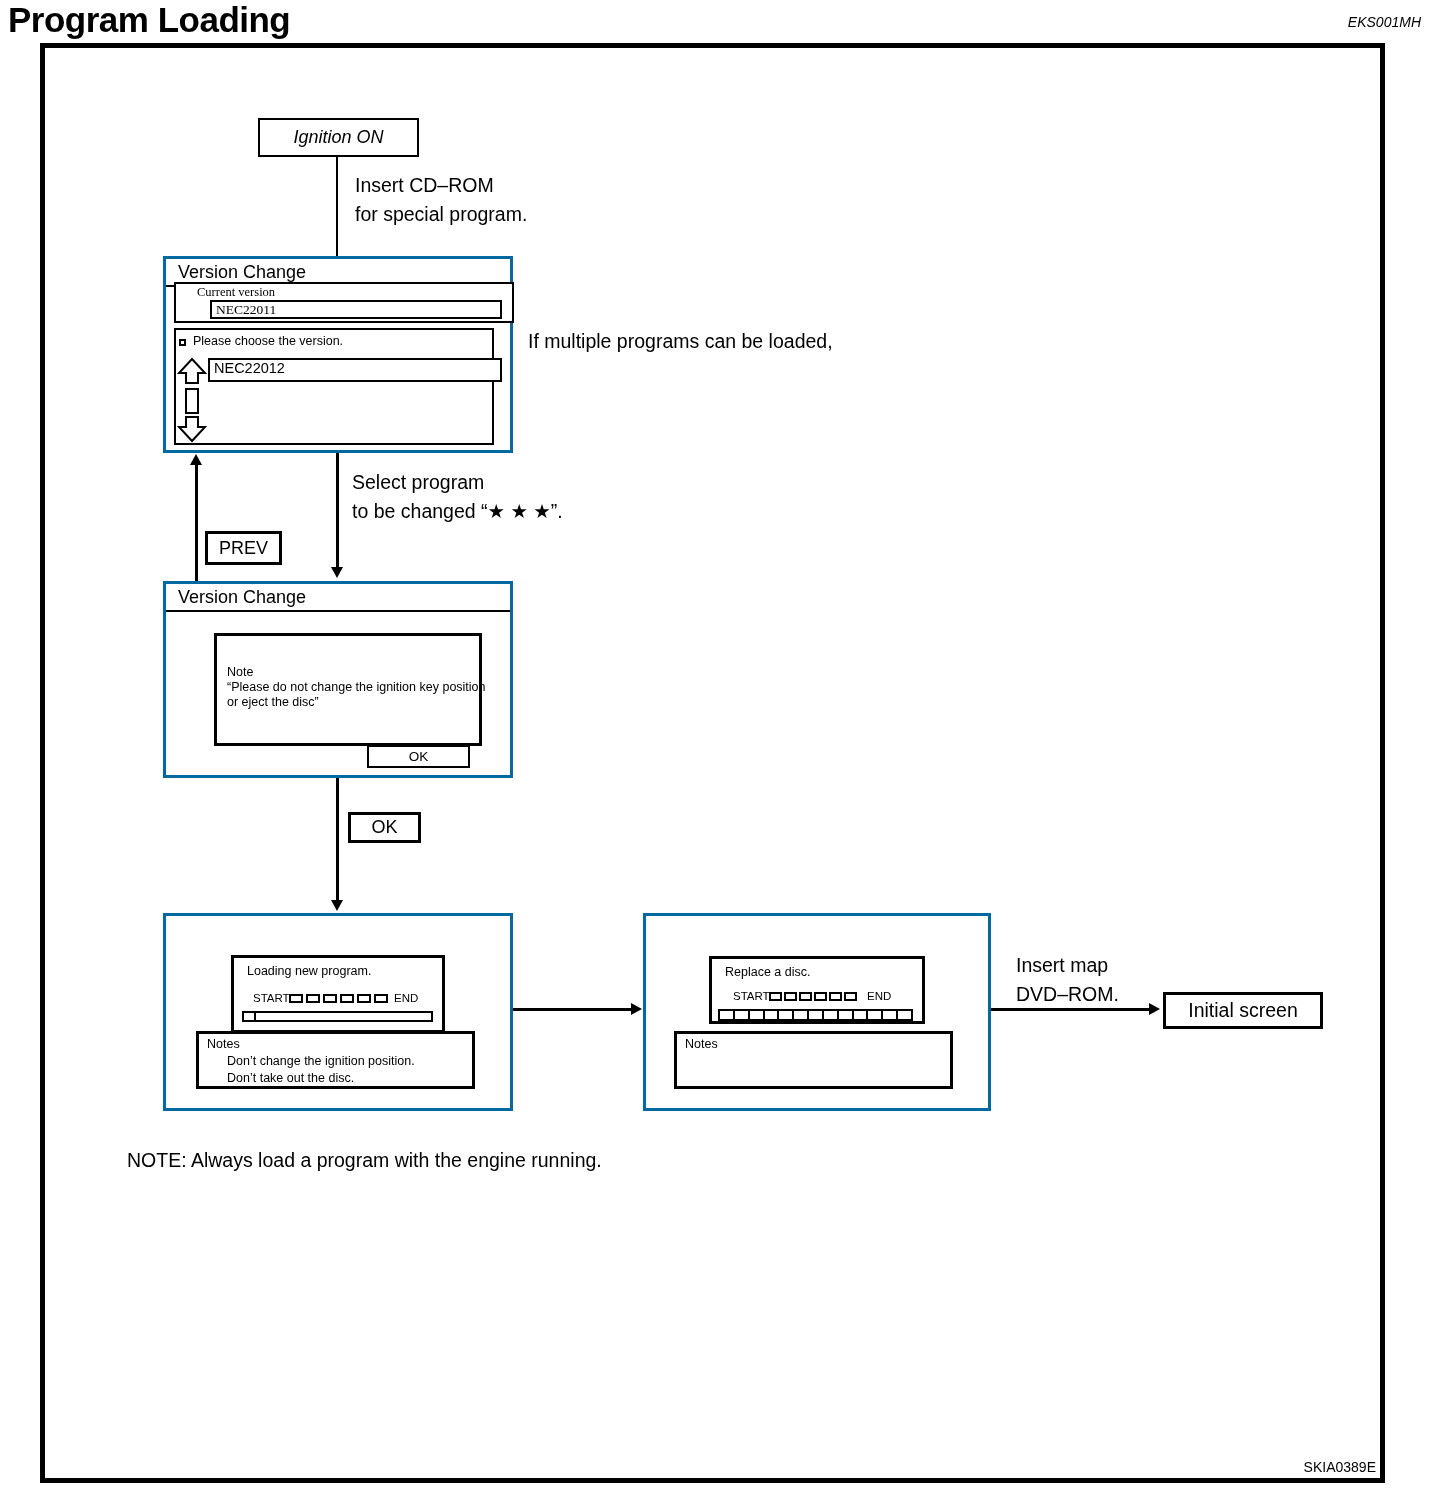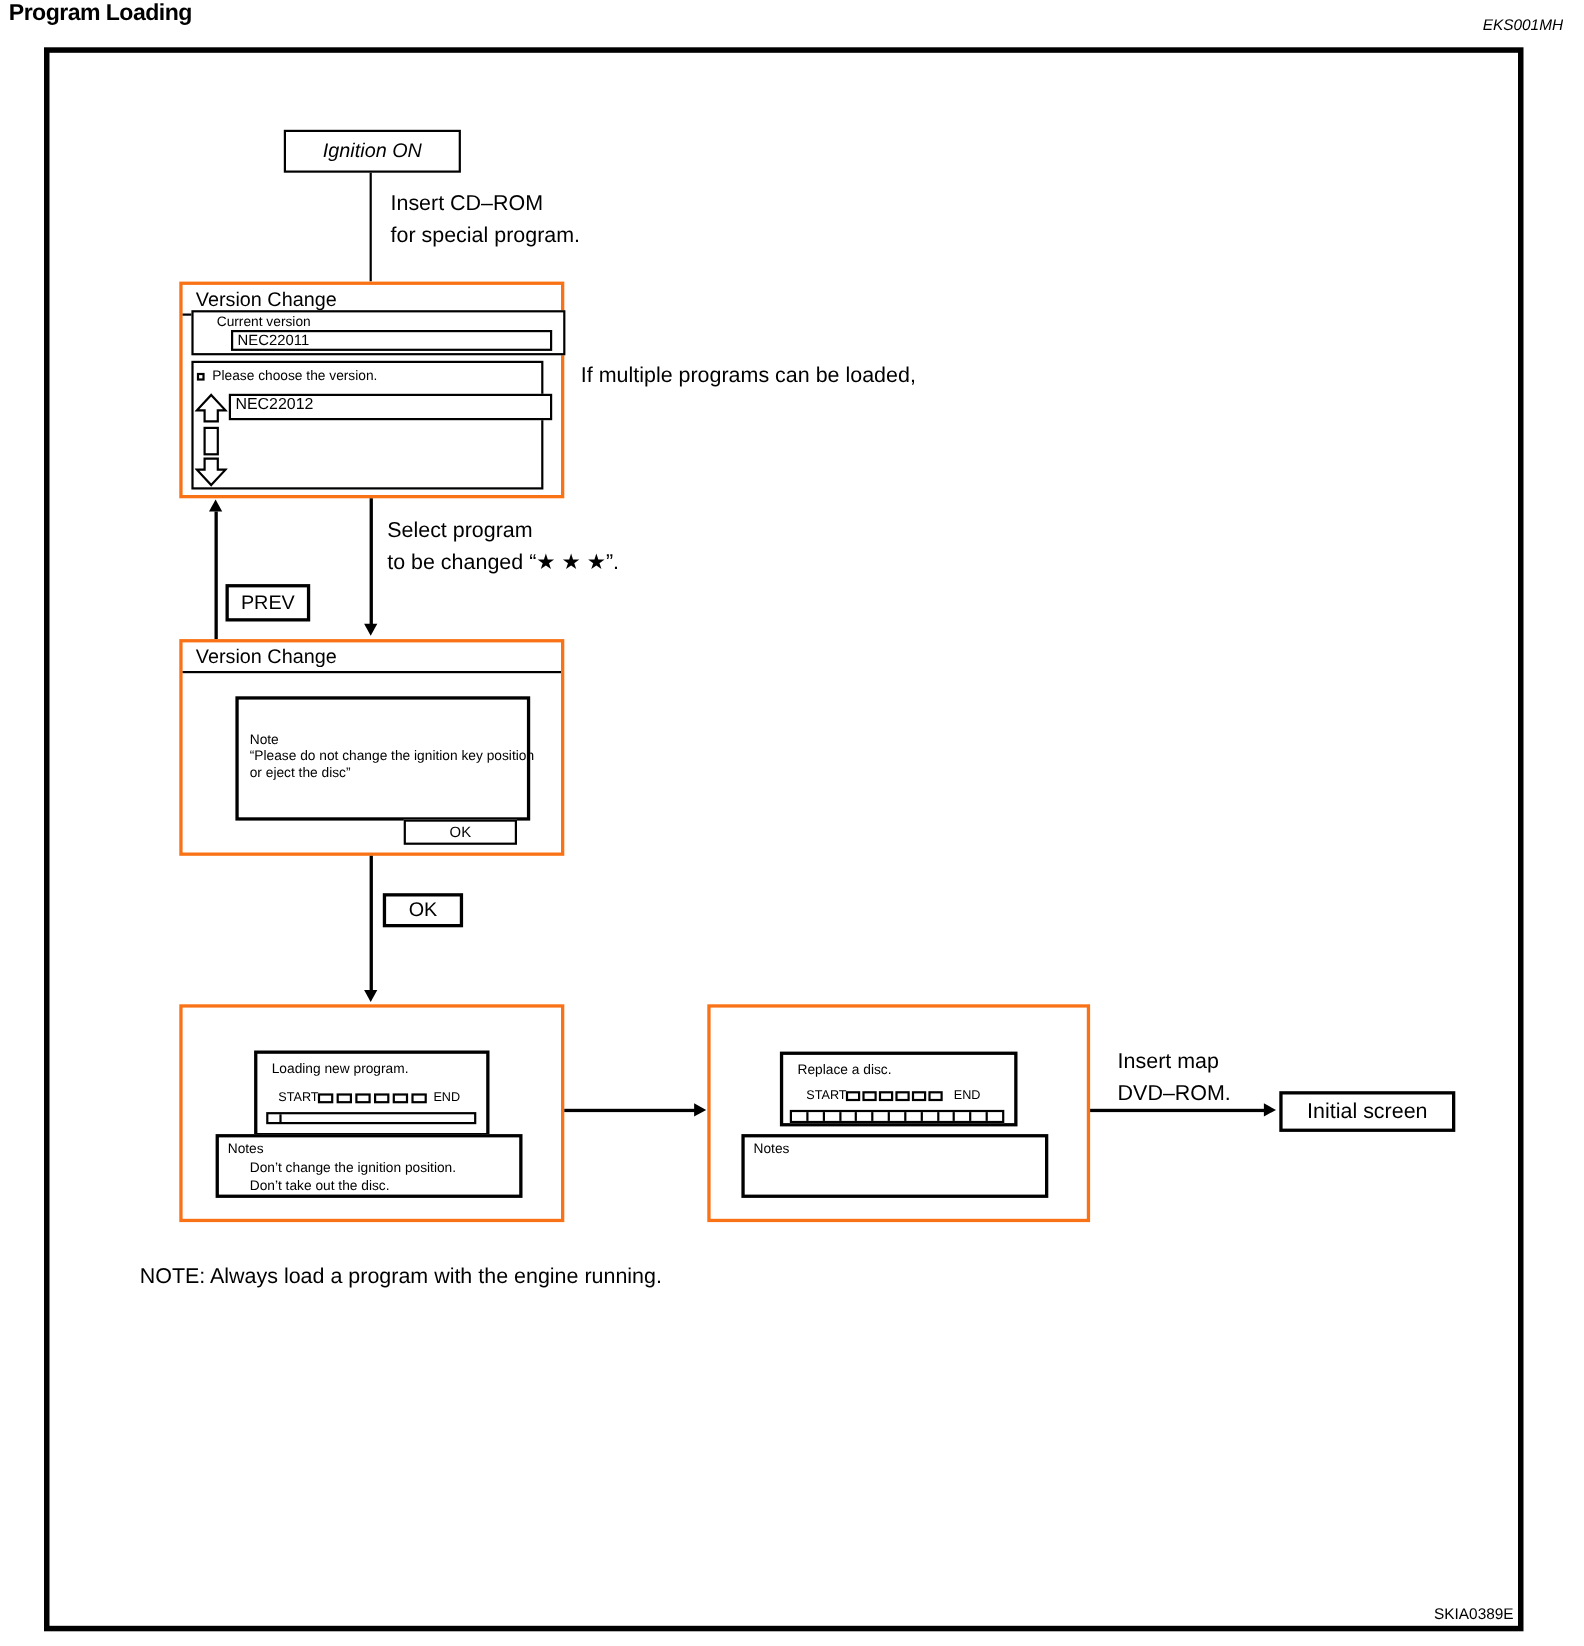--- a/index.html
+++ b/index.html
@@ -10,29 +10,29 @@
   .abs{position:absolute;}
   .lbl{position:absolute;white-space:nowrap;}
   .box{position:absolute;box-sizing:border-box;background:#fff;border:2px solid #000;
        display:flex;align-items:center;justify-content:center;}
   .line{position:absolute;background:#000;}
   .ah{position:absolute;width:0;height:0;}
   .ah-down{border-left:6px solid transparent;border-right:6px solid transparent;border-top:11px solid #000;}
   .ah-up{border-left:6px solid transparent;border-right:6px solid transparent;border-bottom:11px solid #000;}
   .ah-right{border-top:6px solid transparent;border-bottom:6px solid transparent;border-left:11px solid #000;}
 
-  .page-title{position:absolute;left:8px;top:0;font-size:21px;font-weight:700;letter-spacing:-0.5px;}
+  .page-title{position:absolute;left:8px;top:0;font-size:35px;font-weight:700;letter-spacing:-0.5px;}
   .doc-code{position:absolute;right:19px;top:14px;font-size:14px;font-style:italic;}
   .fig-code{position:absolute;right:64px;top:1459px;font-size:14px;}
   .frame{position:absolute;left:40px;top:43px;width:1345px;height:1440px;
          box-sizing:border-box;border:5px solid #000;}
 
   .flow-note{font-size:19.5px;line-height:29px;}
 
-  .screen{position:absolute;box-sizing:border-box;border:3px solid #f97316;background:#fff;}
+  .screen{position:absolute;box-sizing:border-box;border:3px solid #0369a1;background:#fff;}
   .screen-title{height:26px;border-bottom:2px solid #000;display:flex;align-items:center;
                 padding-left:12px;font-size:18px;}
   .inner{position:absolute;box-sizing:border-box;border:2px solid #000;background:#fff;}
   .inner3{position:absolute;box-sizing:border-box;border:3px solid #000;background:#fff;}
   .small{font-size:12.5px;}
   .tiny{font-size:11.5px;}
 
   .ticks{position:absolute;display:flex;gap:3px;}
   .ticks div{width:14px;height:9px;border:2px solid #000;box-sizing:border-box;background:#fff;}
   .ticks.narrow{gap:2px;}
@@ -63,21 +63,21 @@
   <div class="line" style="left:336px;top:157px;width:2px;height:99px;"></div>
   <div class="lbl flow-note" style="left:355px;top:171px;">
     <div>Insert CD–ROM</div>
     <div>for special program.</div>
   </div>
 
   <div class="screen" style="left:163px;top:256px;width:350px;height:197px;">
     <div class="screen-title">
       <span>Version Change</span>
     </div>
-    <div class="inner" style="left:8px;top:23px;width:340px;height:41px;">
+    <div class="inner" style="left:8px;top:23px;width:340px;height:41px;font-family:Liberation Serif, serif;">
       <div class="lbl small" style="left:21px;top:1px;">Current version</div>
       <div class="inner" style="left:34px;top:16px;width:292px;height:19px;justify-content:flex-start;display:flex;align-items:center;">
         <span class="small" style="padding-left:4px;font-size:13.5px;">NEC22011</span>
       </div>
     </div>
     <div class="inner" style="left:8px;top:69px;width:320px;height:117px;">
       <div class="bullet" style="left:3px;top:9px;"></div>
       <div class="lbl small" style="left:17px;top:4px;">Please choose the version.</div>
       <svg class="abs" style="left:1px;top:27px;" width="30" height="86" viewBox="0 0 30 86">
         <path d="M15 2 L28 16 L21 16 L21 26 L9 26 L9 16 L2 16 Z" fill="#fff" stroke="#000" stroke-width="2"></path>

